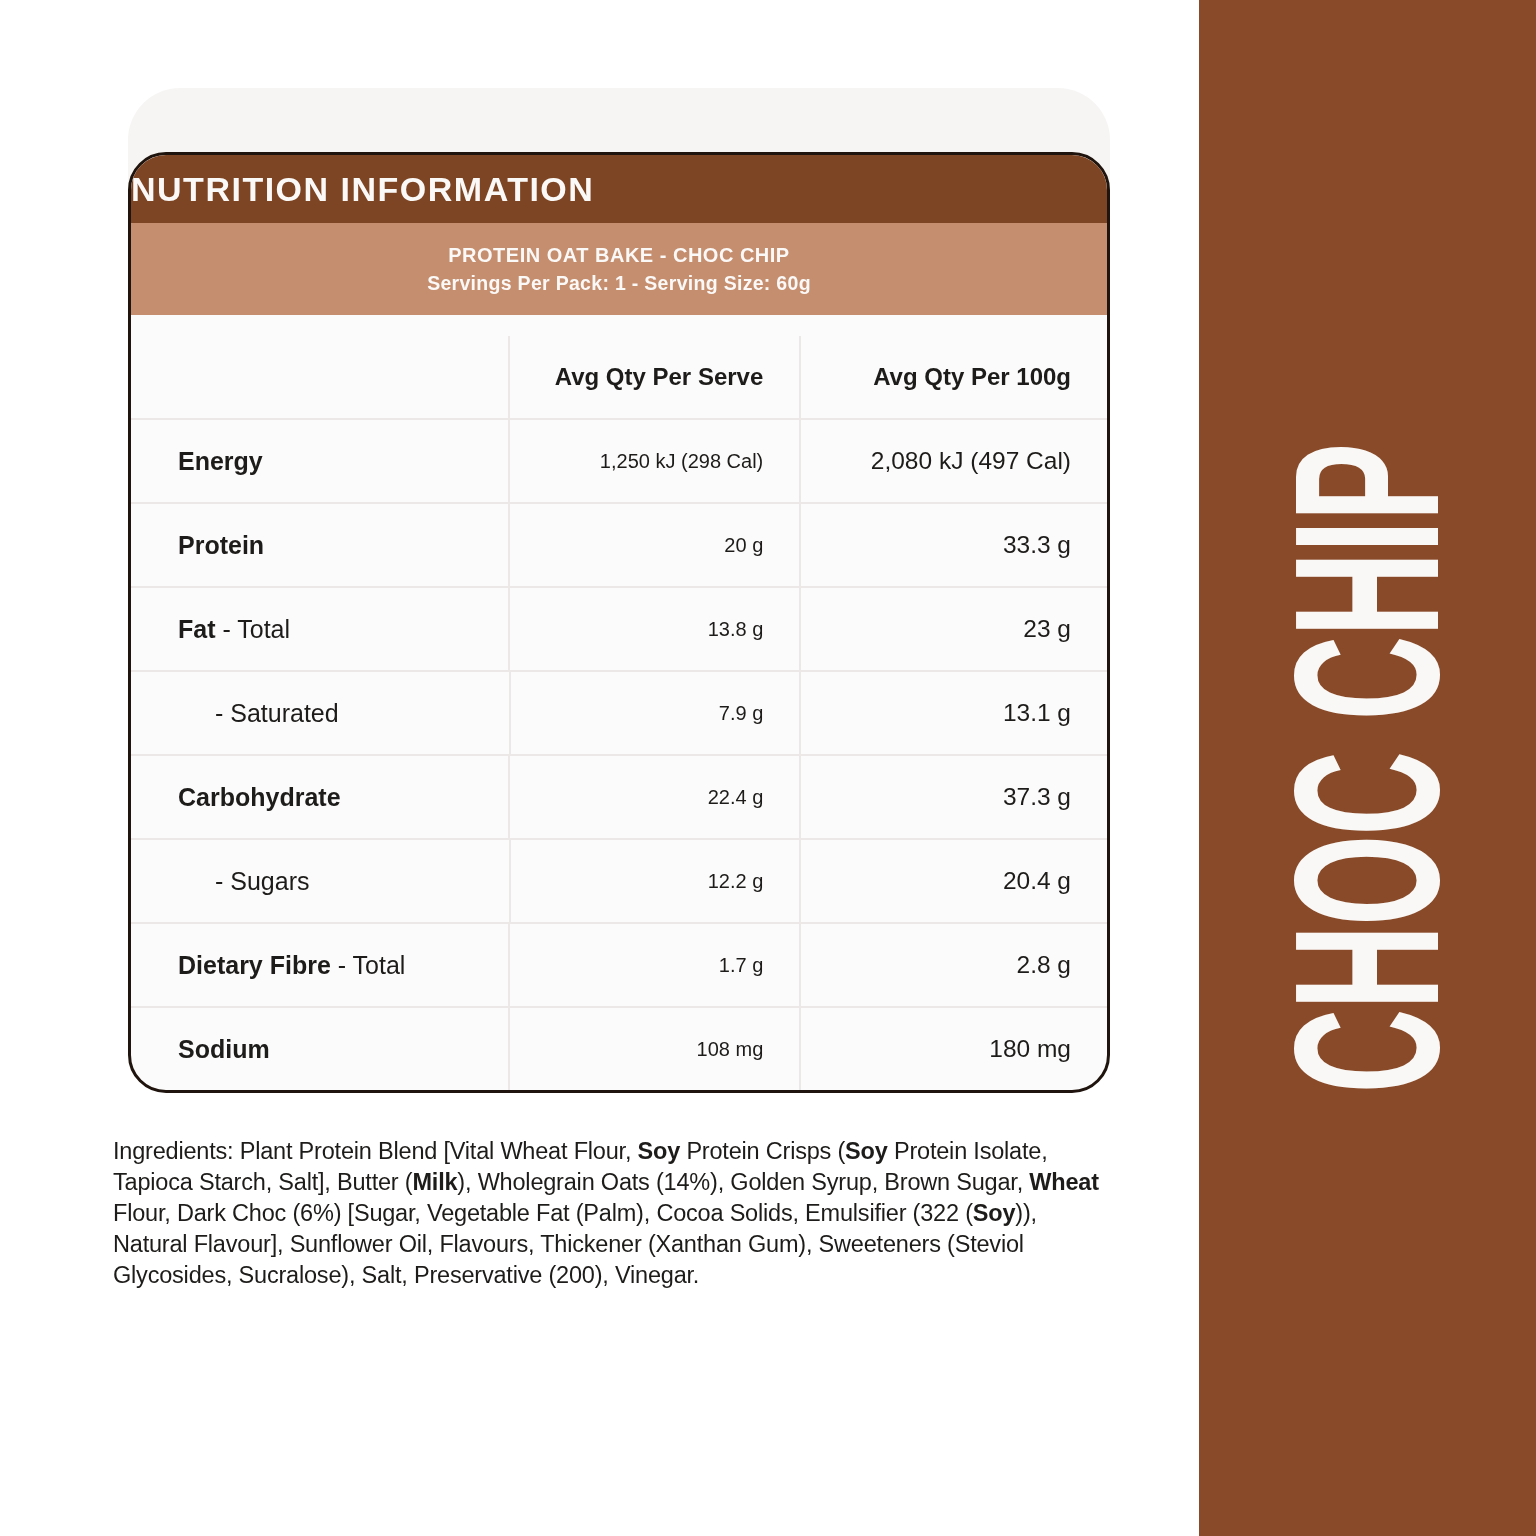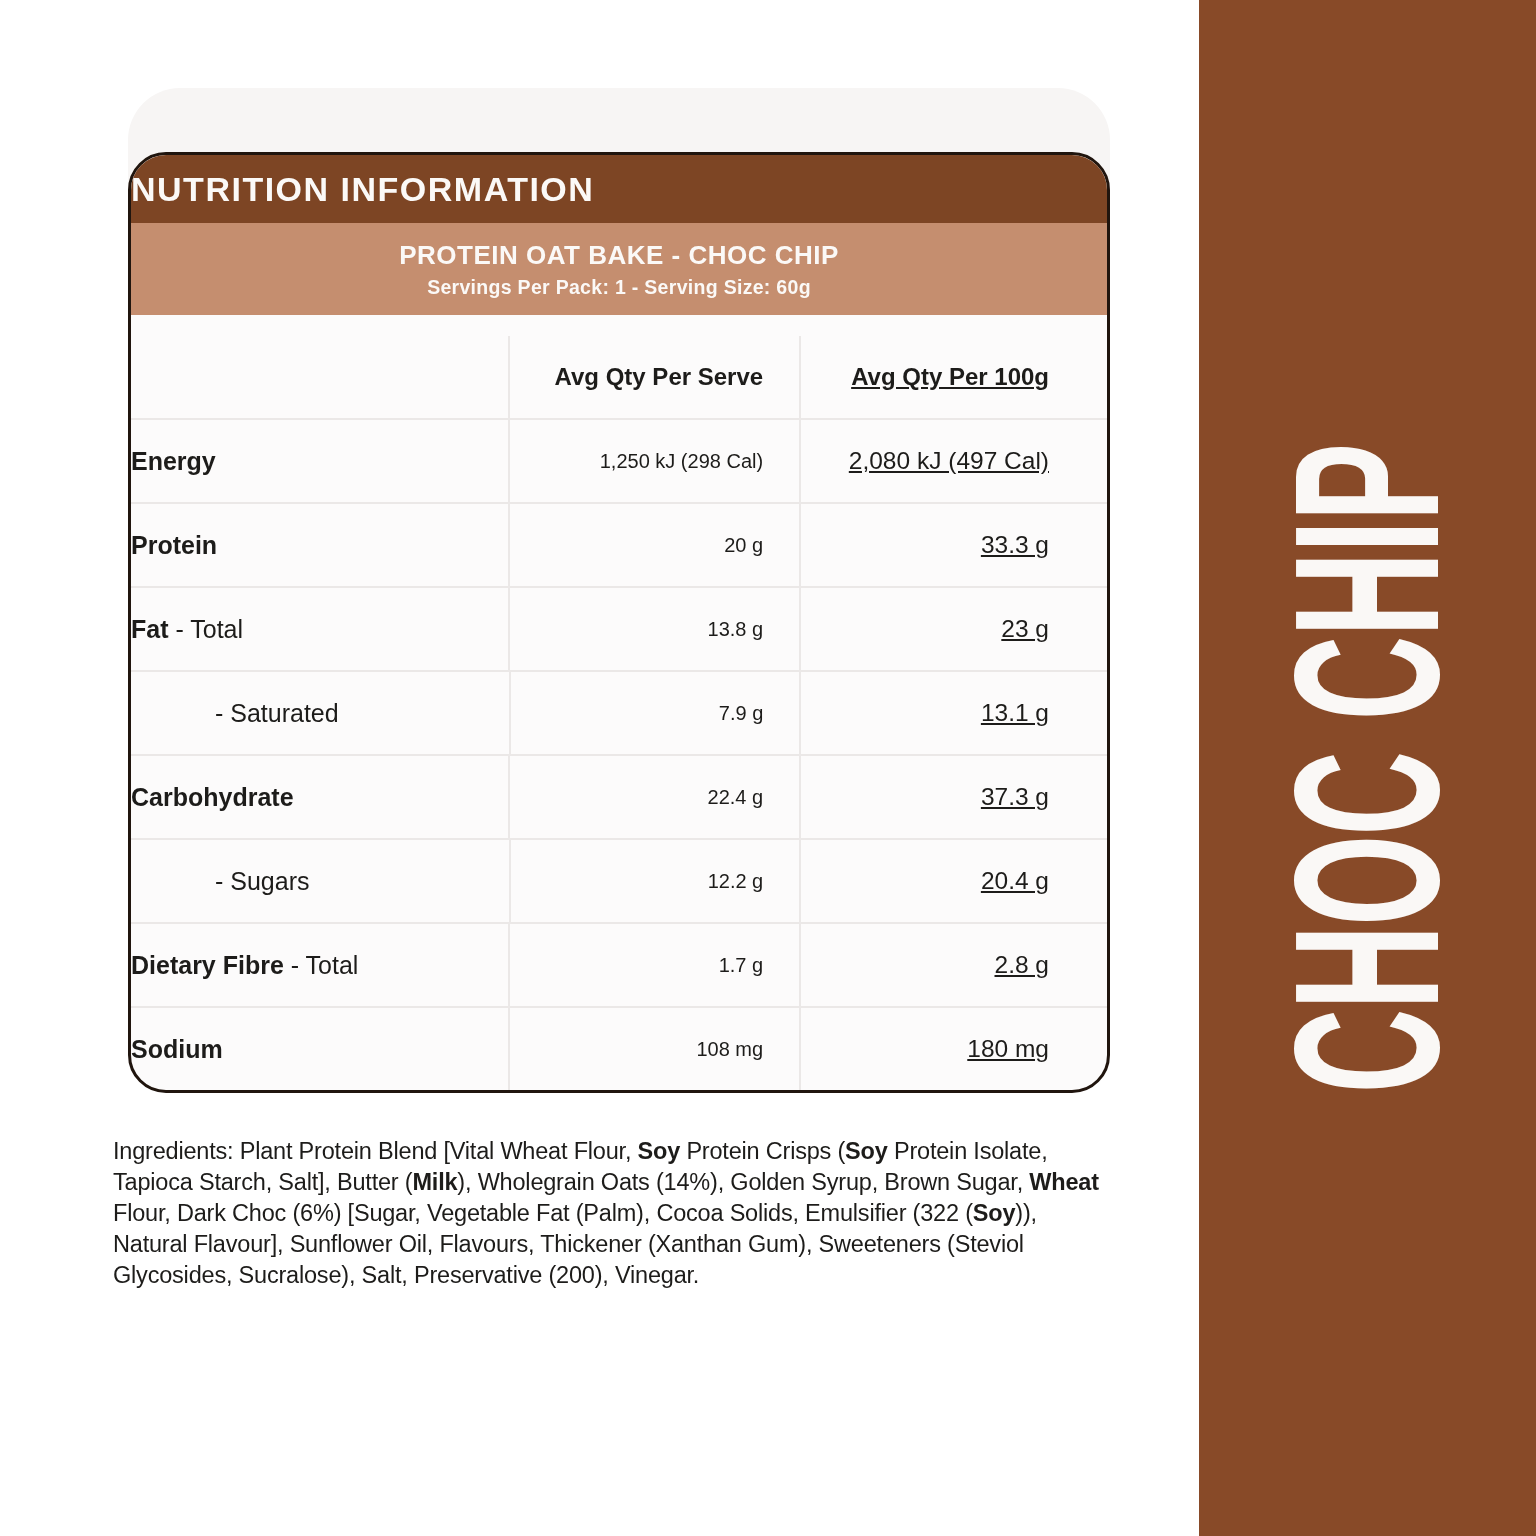--- a/index.html
+++ b/index.html
@@ -67,21 +67,21 @@
   .card-subheader {
     background: #c58e6f;
     height: 92px;
     flex: 0 0 92px;
     display: flex; flex-direction: column;
     align-items: center; justify-content: center;
     gap: 5px;
   }
   .card-subheader .product {
     color: #fbf9f7;
-    font-size: 26px;
+    font-size: 20px;
     font-weight: 700;
     letter-spacing: 0.5px;
   }
   .card-subheader .servings {
     color: #fbf9f7;
     font-size: 19.5px;
     font-weight: 700;
     letter-spacing: 0.3px;
   }
 
@@ -98,37 +98,37 @@
     align-items: stretch;
     border-top: 2px solid #ebe8e7;
   }
   .t-row.head { border-top: none; }
   .cell {
     display: flex;
     align-items: center;
   }
   .c-label {
     width: 379px;
+    padding-left: 47px;
     font-size: 25px;
   }
   .t-row.indent .c-label { padding-left: 84px; }
   .c-serve {
     width: 292px;
     border-left: 2px solid #ebe8e7;
     justify-content: flex-end;
     padding-right: 36px;
     font-size: 20px;
   }
   .c-100 {
     width: 309px;
     border-left: 2px solid #ebe8e7;
     justify-content: flex-end;
-    padding-right: 58px;
+    padding-right: 36px;
     font-size: 24.5px;
-    text-decoration: underline;
   }
   .t-row.head .c-serve, .t-row.head .c-100 {
     font-weight: 700;
     font-size: 24px;
   }
   .lbl-b { font-weight: 700; }
   .lbl-r { font-weight: 400; white-space: pre; }
 
   
   .text-blocks {

